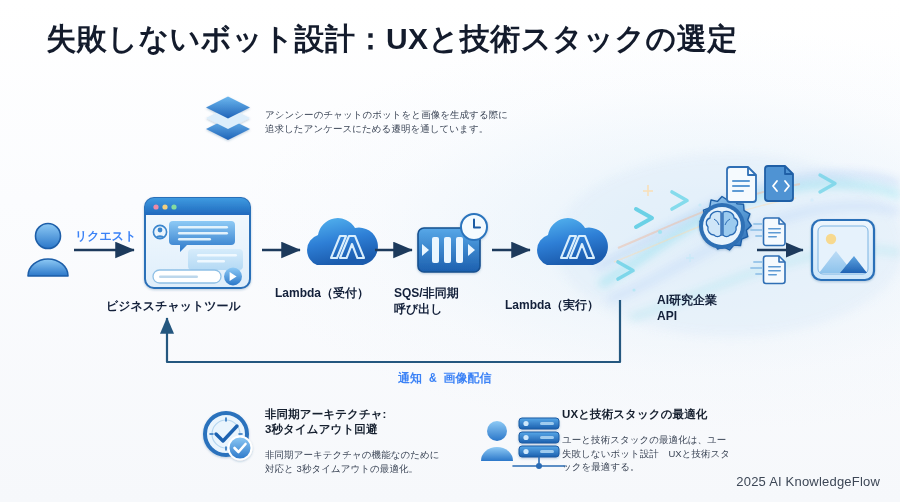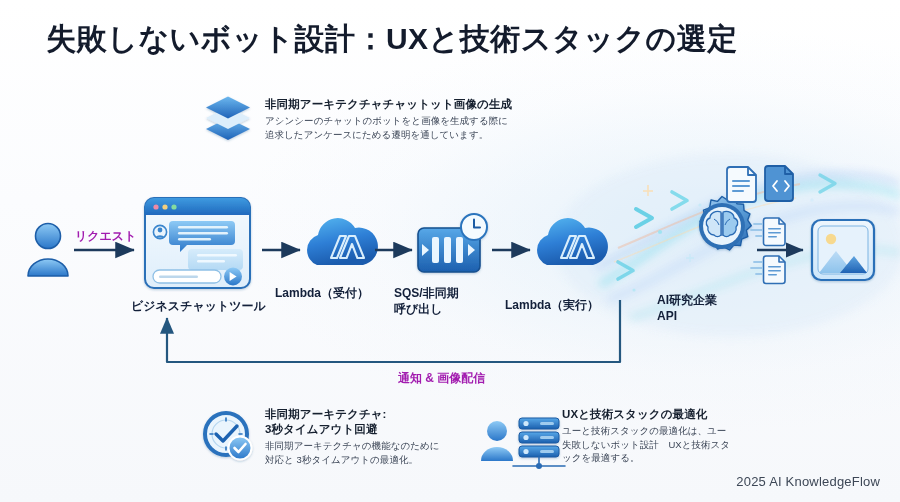--- a/index.html
+++ b/index.html
@@ -36,41 +36,42 @@
   
   .annot { position: absolute; display: flex; gap: 10px; align-items: flex-start; }
   .annot .ico { flex: 0 0 auto; }
   .annot .txt { padding-top: 1px; }
   .annot .h {
     font-size: 11.5px; font-weight: 700; color: #16202f;
     line-height: 15px; letter-spacing: 0.1px;
   }
   .annot .b {
     font-size: 9.5px; color: #3b4556; line-height: 13.5px;
-    margin-top: 2px; letter-spacing: 0.05px;
+    margin-top: 11px; letter-spacing: 0.05px;
   }
 
   #annot-top   { top: 96px;  left: 203px; }
   #annot-async { top: 406px; left: 200px; }
   #annot-ux    { top: 406px; left: 480px; }
 
   
   .node-label {
     position: absolute;
     text-align: left;
     font-size: 12px;
     font-weight: 700;
     color: #13203a;
     line-height: 16px;
     white-space: pre-line;
   }
   .flow-label {
     position: absolute;
-    font-size: 12px; font-weight: 700; color: #a21caf;
+    font-size: 12px; font-weight: 700; color: #3b82f6;
     white-space: nowrap;
+    font-family: Liberation Mono, monospace;
   }
 
   
   .footer {
     position: absolute;
     right: 20px; bottom: 13px;
     font-size: 13px;
     color: #3d4756;
     letter-spacing: 0.2px;
   }
@@ -319,38 +320,37 @@
       <circle cx="526" cy="451.5" r="2.6" fill="#cfe8fb"></circle>
       <rect x="540" y="450" width="14" height="3" rx="1.5" fill="#9fcbee"></rect>
     </g>
     <path d="M539,457 v6 M513,466 h52" stroke="#2a6bb4" stroke-width="1.6" stroke-linecap="round"></path>
     <circle cx="539" cy="466" r="3" fill="#2a6bb4"></circle>
   </g>
 </svg>
 
 <div class="flow-label" style="top:228px; left:75px;">リクエスト</div>
 
-<div class="node-label" style="top: 298px; left: 131px; width: 160px; white-space: pre-line;">ビジネスチャットツール</div>
+<div class="node-label" style="top: 298px; left: 106px; width: 160px; white-space: pre-line;">ビジネスチャットツール</div>
 
 <div class="node-label" style="top: 285px; left: 275px; width: 123px; white-space: pre-line;">Lambda（受付）</div>
 
 <div class="node-label" style="top: 285px; left: 394px; width: 110px; white-space: pre-line;">SQS/非同期
 呼び出し</div>
 
 <div class="node-label" style="top: 285px; left: 505px; width: 128px; white-space: pre-line; margin-top: 12px;">Lambda（実行）</div>
 
 <div class="node-label" style="top: 292px; left: 657px; width: 130px; white-space: pre-line;">AI研究企業
 API</div>
 
 <div class="flow-label" style="top:370px; left:398px;">通知 &amp; 画像配信</div>
 
 <div class="annot" id="annot-top">
   <div class="ico" style="width:52px;"></div>
   <div class="txt">
-    <div class="h" style="white-space: pre-line;">非同期アーキテクチャチャットット画像の生成</div>
     <div class="b" style="white-space: pre-line;">アシンシーのチャットのボットをと画像を生成する際に
 追求したアンケースにためる遷明を通しています。</div>
   </div>
 </div>
 
 <div class="annot" id="annot-async">
   <div class="ico" style="width:55px;"></div>
   <div class="txt">
     <div class="h" style="white-space: pre-line;">非同期アーキテクチャ:
 3秒タイムアウト回避</div>

